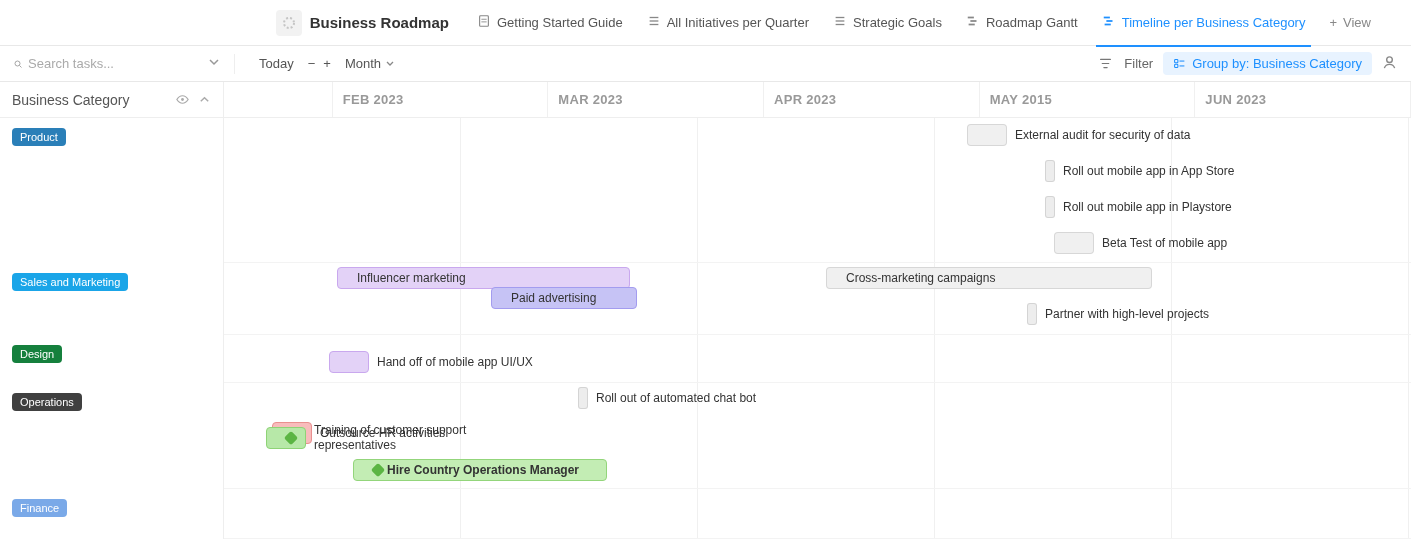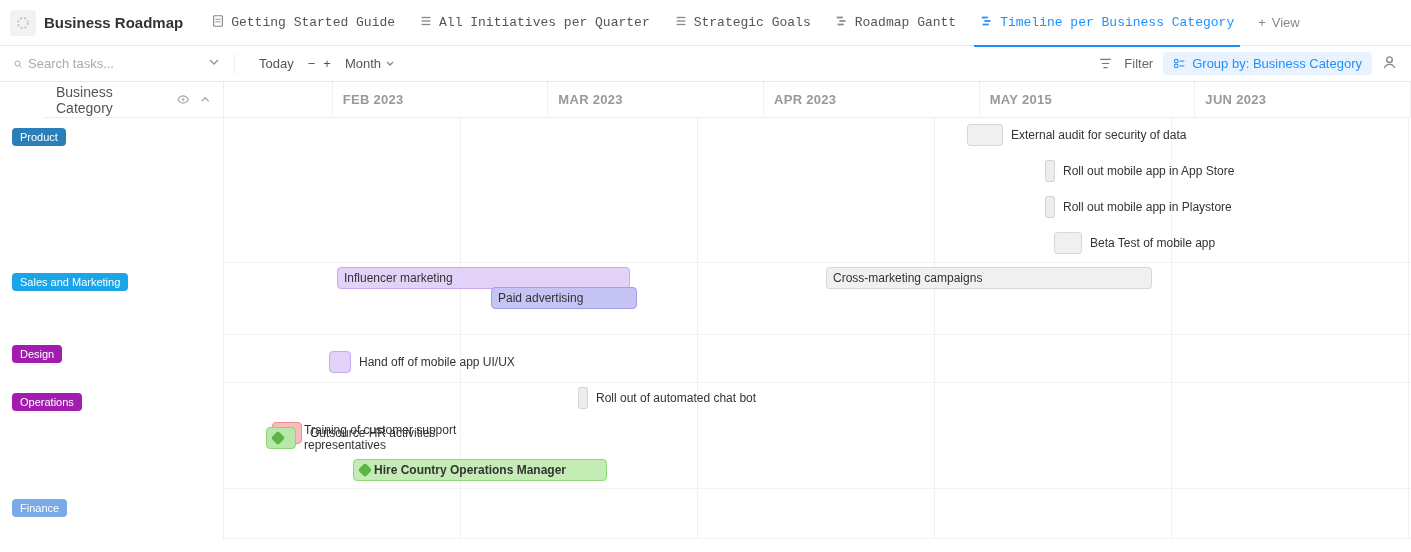--- a/index.html
+++ b/index.html
@@ -1,19 +1,19 @@
 <!DOCTYPE html>
 <html><head>
 <meta charset="utf-8">
 <style>
   * { box-sizing: border-box; margin: 0; padding: 0; }
   body { font-family: -apple-system, BlinkMacSystemFont, "Segoe UI", Arial, sans-serif; font-size: 13px; color: #333; background: #fff; width: 1411px; }
   
   
-  .header { display: flex; align-items: center; height: 46px; border-bottom: 1px solid #e8e8e8; padding: 0 10px; }
+  .header { display: flex; align-items: center; height: 46px; border-bottom: 1px solid #e8e8e8; padding: 0 28px; justify-content: flex-end; }
   .space-badge { width: 26px; height: 26px; background: #f2f2f2; border-radius: 4px; display: flex; align-items: center; justify-content: center; margin-right: 8px; }
   .space-badge svg { opacity: 0.5; }
   .space-title { font-weight: bold; font-size: 15px; color: #333; margin-right: 16px; }
   .tab { display: flex; align-items: center; gap: 6px; padding: 0 12px; height: 46px; color: #555; cursor: pointer; position: relative; }
   .tab svg { flex: 0 0 auto; }
   .tab.active { color: #1e90ff; }
   .tab.active::after { content: ""; position: absolute; bottom: -1px; left: 6px; right: 6px; height: 2px; background: #1e90ff; }
   .add-view { display: flex; align-items: center; gap: 6px; padding: 0 12px; color: #888; cursor: pointer; }
   
   
@@ -25,48 +25,48 @@
   .sep { width: 1px; height: 20px; background: #eee; margin: 0 14px; }
   .tb-btn { padding: 0 10px; color: #555; cursor: pointer; display: flex; align-items: center; gap: 5px; }
   .spacer { flex: 1; }
   .filter-btn { display: flex; align-items: center; gap: 12px; color: #666; padding: 0 10px; cursor: pointer; }
   .group-pill { display: flex; align-items: center; gap: 6px; background: #e8f3ff; color: #1e90ff; padding: 4px 10px; border-radius: 4px; cursor: pointer; }
   .user-icon { margin-left: 10px; color: #888; cursor: pointer; }
   
   
   .body { display: flex; }
   .sidebar { width: 224px; border-right: 1px solid #eee; }
-  .sidebar-head { display: flex; align-items: center; height: 36px; padding: 0 12px; font-size: 14px; color: #555; border-bottom: 1px solid #eee; margin-left: 44px; }
+  .sidebar-head { display: flex; align-items: center; height: 36px; padding: 0 12px; font-size: 14px; color: #555; border-bottom: 1px solid #eee; }
   .sidebar-head .h-spacer { flex: 1; }
   .sidebar-head svg { margin-left: 8px; color: #aaa; cursor: pointer; }
   .lane-label { display: flex; align-items: flex-start; padding: 10px 12px; }
   .cat-pill { display: inline-block; color: #fff; font-size: 11px; padding: 3px 8px; border-radius: 4px; font-weight: 500; }
   
   .grid { position: relative; flex: 1; overflow: hidden; }
   .month-head { display: flex; height: 36px; border-bottom: 1px solid #eee; }
   .month-col { border-right: 1px solid #f0f0f0; font-size: 13px; font-weight: 600; color: #999; padding: 10px 0 0 10px; letter-spacing: 0.3px; }
   .lane { position: relative; border-bottom: 1px solid #f3f3f3; }
   .lane::before { content: ""; position: absolute; inset: 0; background: repeating-linear-gradient(to right, transparent 0, transparent calc(var(--colw) - 1px), #f0f0f0 calc(var(--colw) - 1px), #f0f0f0 var(--colw)); pointer-events: none; }
   
   .task { position: absolute; display: flex; align-items: center; }
-  .task-bar { height: 22px; border-radius: 4px; border: 1px solid rgba(0,0,0,0.1); display: flex; align-items: center; padding: 0 6px; font-size: 12px; color: #333; white-space: nowrap; overflow: hidden; }
+  .task-bar { height: 22px; border-radius: 4px; border: 1px solid rgba(0,0,0,0.1); display: flex; align-items: center; padding: 0 19px; font-size: 12px; color: #333; white-space: nowrap; overflow: hidden; }
   .task-label-out { margin-left: 8px; font-size: 12px; color: #333; line-height: 1.25; max-width: 200px; }
   .diamond { width: 10px; height: 10px; transform: rotate(45deg); border-radius: 2px; margin-right: 4px; flex: 0 0 auto; }
 </style>
 </head>
 <body>
 
 <div class="header">
   <div class="space-badge">
     <svg width="16" height="16" viewBox="0 0 16 16">
         <circle cx="8" cy="8" r="5" fill="none" stroke="#999" stroke-width="2" stroke-dasharray="2 2"></circle>
       </svg>
   </div>
   <div class="space-title">Business Roadmap</div>
-  <div id="tabs-mount" style="display: flex; font-family: Liberation Mono, monospace;">
+  <div id="tabs-mount" style="display: flex;">
       <div class="tab">
         <span><svg width="14" height="14" viewBox="0 0 16 16">
             <rect x="3" y="2" width="10" height="12" rx="1" fill="none" stroke="#888" stroke-width="1.3"></rect>
             <line x1="5" y1="6" x2="11" y2="6" stroke="#888"></line>
             <line x1="5" y1="9" x2="11" y2="9" stroke="#888"></line>
           </svg></span>
         <span>Getting Started Guide</span>
       </div>
       <div class="tab">
         <span><svg width="14" height="14" viewBox="0 0 16 16">
@@ -170,24 +170,24 @@
         </svg>
     </div>
     <div id="sidebar-lanes">
         <div class="lane-label" style="height: 145px;">
           <span class="cat-pill" style="background: rgb(42, 127, 184);">Product</span>
         </div>
         <div class="lane-label" style="height: 72px;">
           <span class="cat-pill" style="background: rgb(26, 165, 232);">Sales and Marketing</span>
         </div>
         <div class="lane-label" style="height: 48px;">
-          <span class="cat-pill" style="background: #a21caf;">Design</span>
+          <span class="cat-pill" style="background: #15803d;">Design</span>
         </div>
         <div class="lane-label" style="height: 106px;">
-          <span class="cat-pill" style="background: #a21caf;">Operations</span>
+          <span class="cat-pill" style="background: #404040;">Operations</span>
         </div>
         <div class="lane-label" style="height: 50px;">
           <span class="cat-pill" style="background: rgb(122, 169, 232);">Finance</span>
         </div>
       </div>
   </div>
   <div class="grid" id="grid" style="--colw: 237px;">
     <div class="month-head" id="month-head" style="margin-left: -107px;">
         <div class="month-col" style="width: 237px;">JAN 2023</div>
         <div class="month-col" style="width: 237px;">FEB 2023</div>
@@ -224,20 +224,24 @@
           <div class="task" style="left: 267px; top: 24px;">
             <div class="task-bar" style="width: 146px; background: rgb(198, 195, 245); border-color: rgb(163, 156, 239);">
               <span>Paid advertising</span>
             </div>
           </div>
           <div class="task" style="left: 602px; top: 4px;">
             <div class="task-bar" style="width: 326px; background: rgb(240, 240, 240);">
               <span>Cross-marketing campaigns</span>
             </div>
           </div>
+          <div class="task" style="left: 803px; top: 40px;">
+            <div class="task-bar" style="width: 10px; background: rgb(237, 237, 237); border-radius: 3px; padding: 0px;"></div>
+            <div class="task-label-out">Partner with high-level projects</div>
+          </div>
         </div>
         <div class="lane" style="height: 48px;">
           <div class="task" style="left: 105px; top: 16px;">
             <div class="task-bar" style="width: 22px; background: rgb(227, 210, 247); border-color: rgb(201, 168, 238);"></div>
             <div class="task-label-out">Hand off of mobile app UI/UX</div>
           </div>
         </div>
         <div class="lane" style="height: 106px;">
           <div class="task" style="left: 48px; top: 4px; margin-top: 35px;">
             <div class="task-bar" style="width: 30px; background: rgb(248, 188, 188); border-color: rgb(233, 143, 143);"></div>

